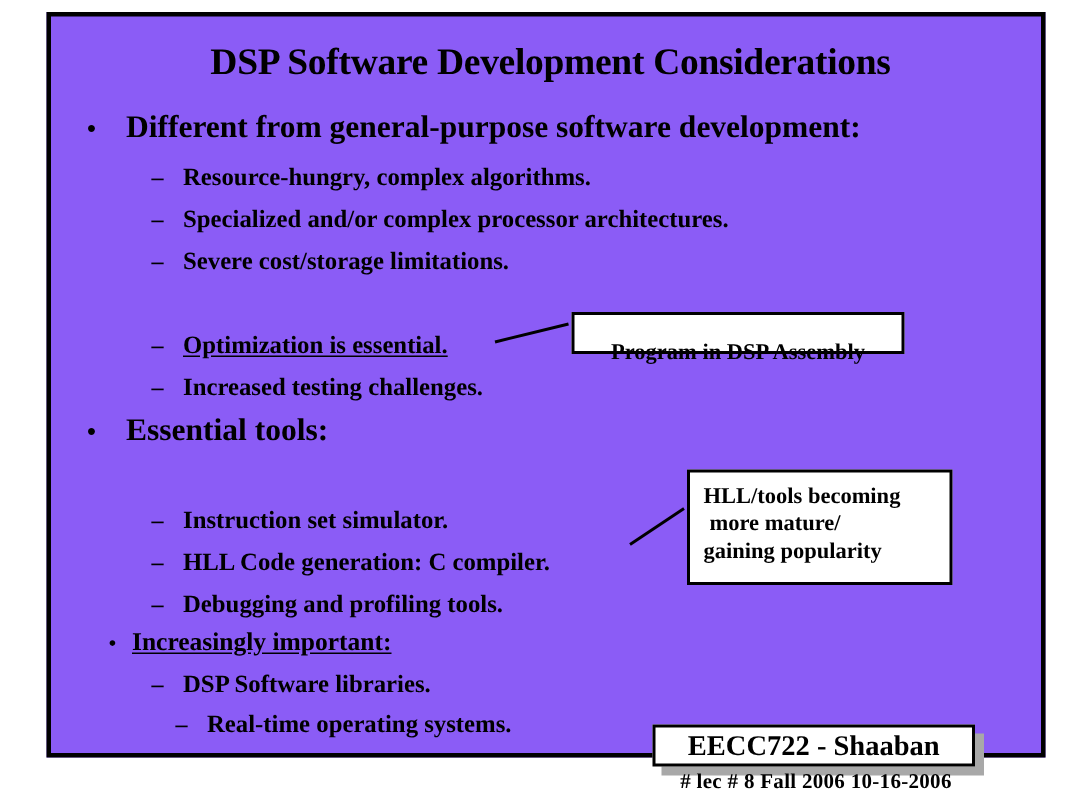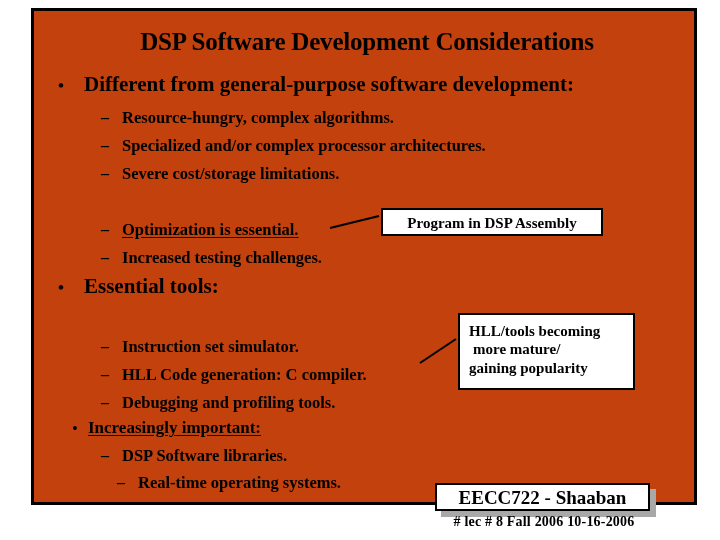--- a/index.html
+++ b/index.html
@@ -18,21 +18,21 @@
 
   
   #slide-frame {
     position: absolute;
     left: 31px;
     top: 8px;
     width: 666px;
     height: 497px;
     border: 3px solid #000000;
     box-sizing: border-box;
-    background: #c2410c;
+    background: #8b5cf6;
   }
 
   
   #slide-title {
     position: absolute;
     left: 0;
     top: 18px;
     width: 666px;
     text-align: center;
     font-size: 25px;
@@ -90,21 +90,21 @@
     box-sizing: border-box;
     font-weight: bold;
     font-size: 15px;
     line-height: 1.22;
   }
   #callout-assembly {
     left: 347px;
     top: 197px;
     width: 222px;
     height: 28px;
-    padding-top: 4px;
+    padding-top: 16px;
     text-align: center;
     white-space: nowrap;
   }
   #callout-hll {
     left: 424px;
     top: 302px;
     width: 177px;
     height: 77px;
     padding: 7px 16px 0 9px;
   }

